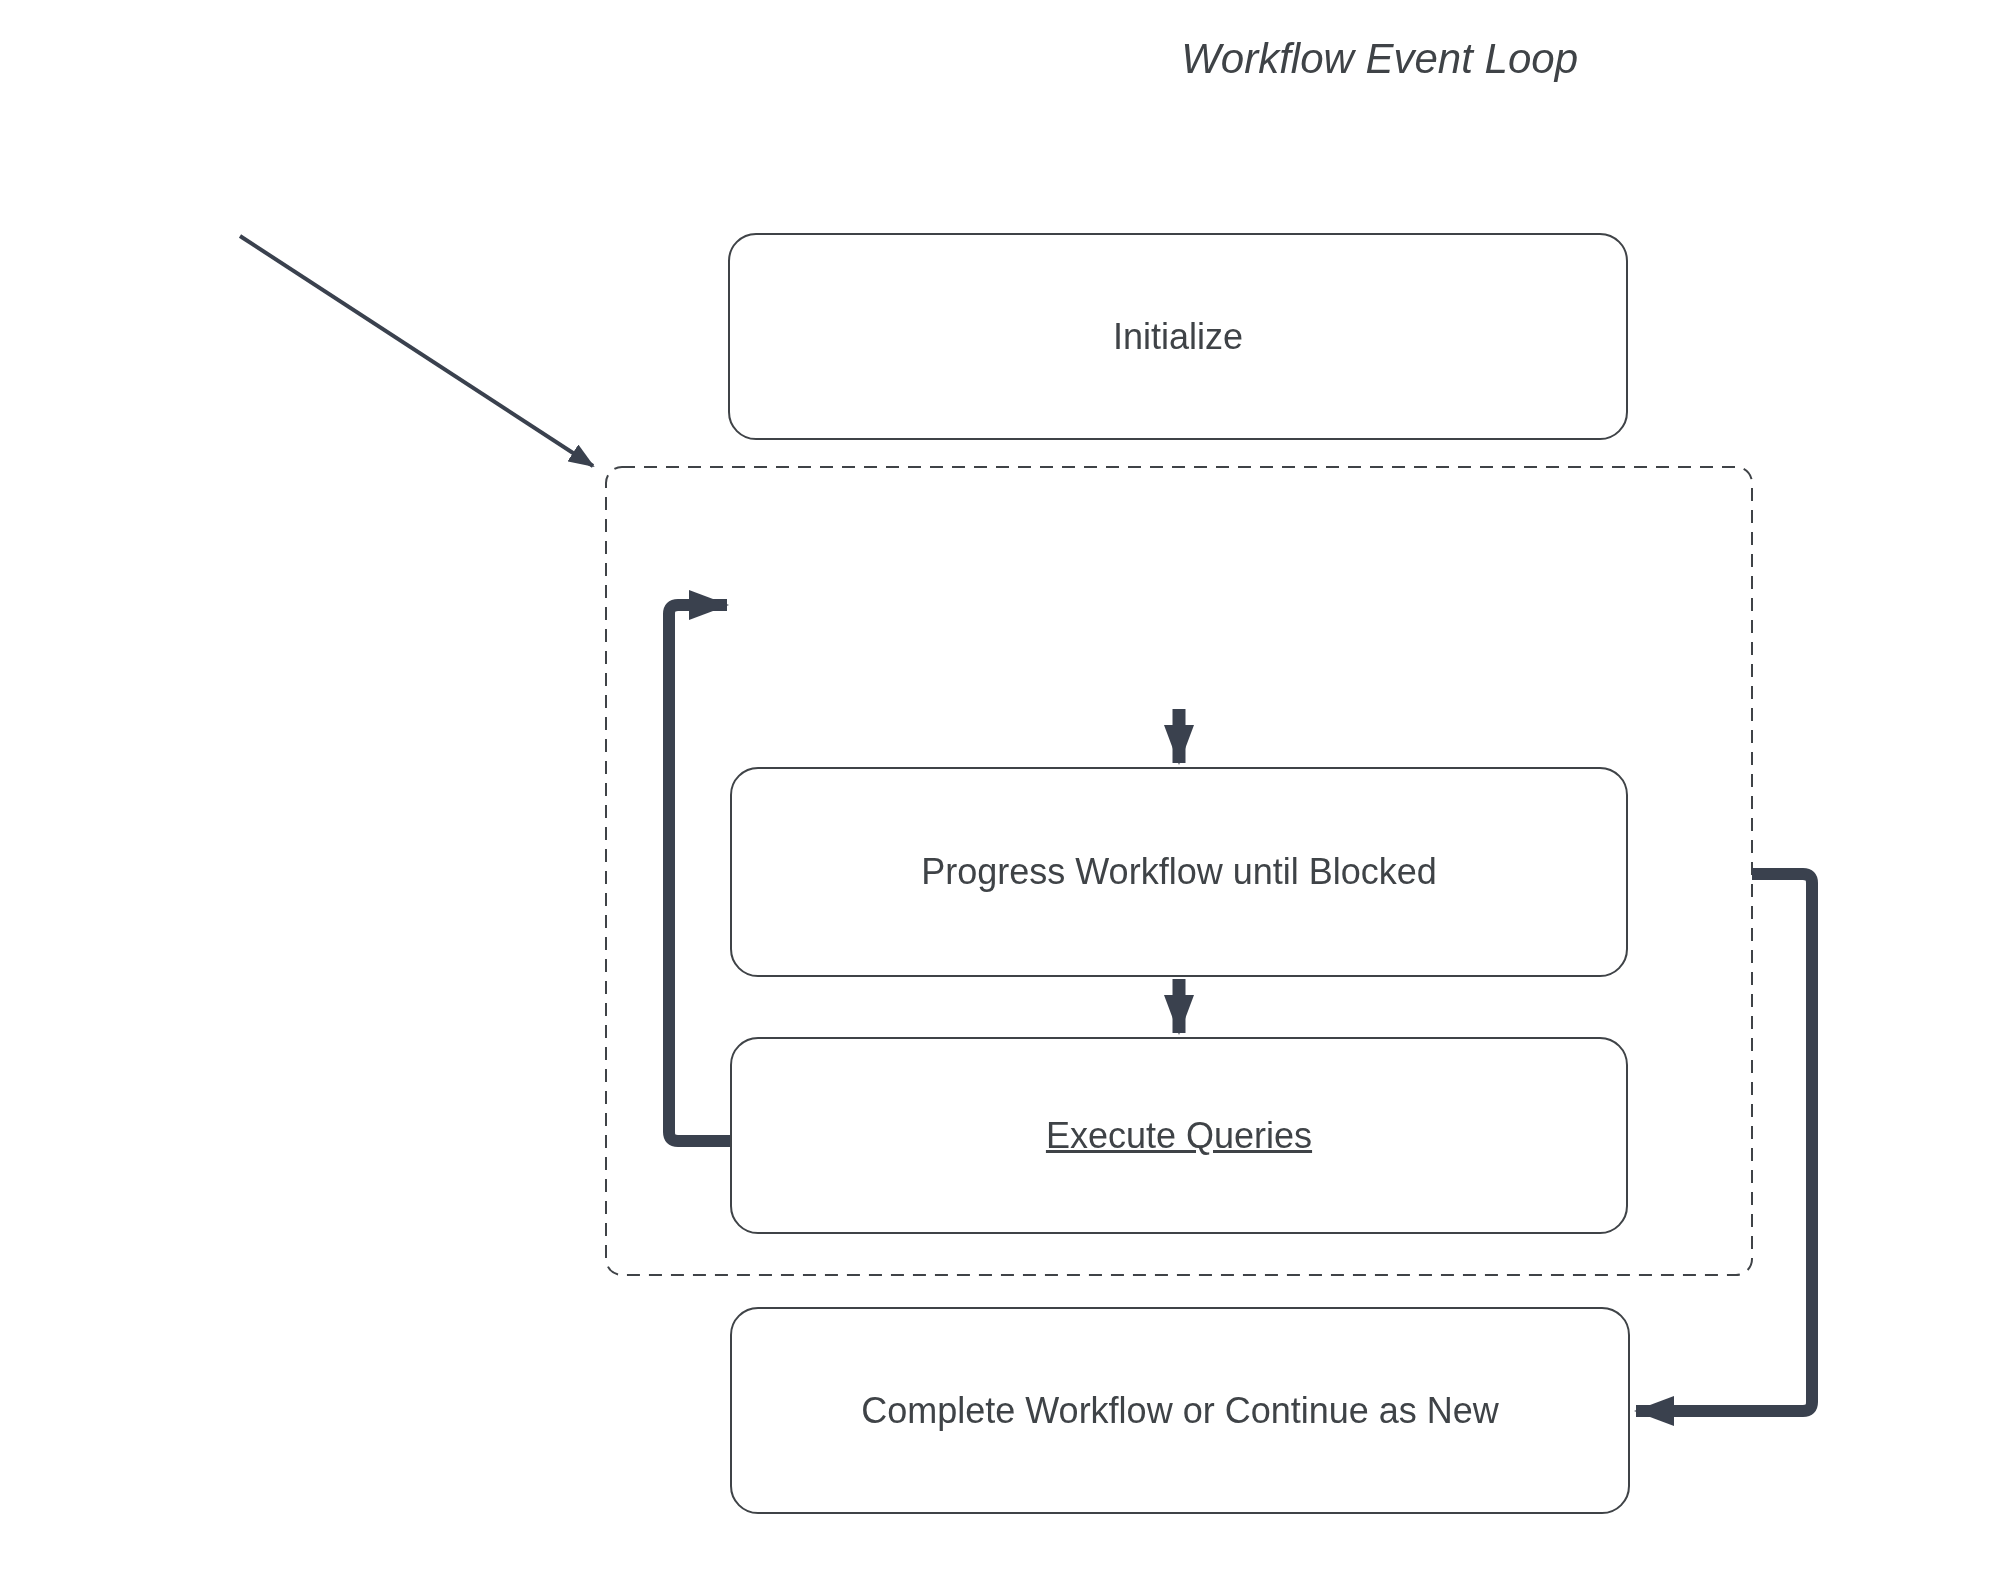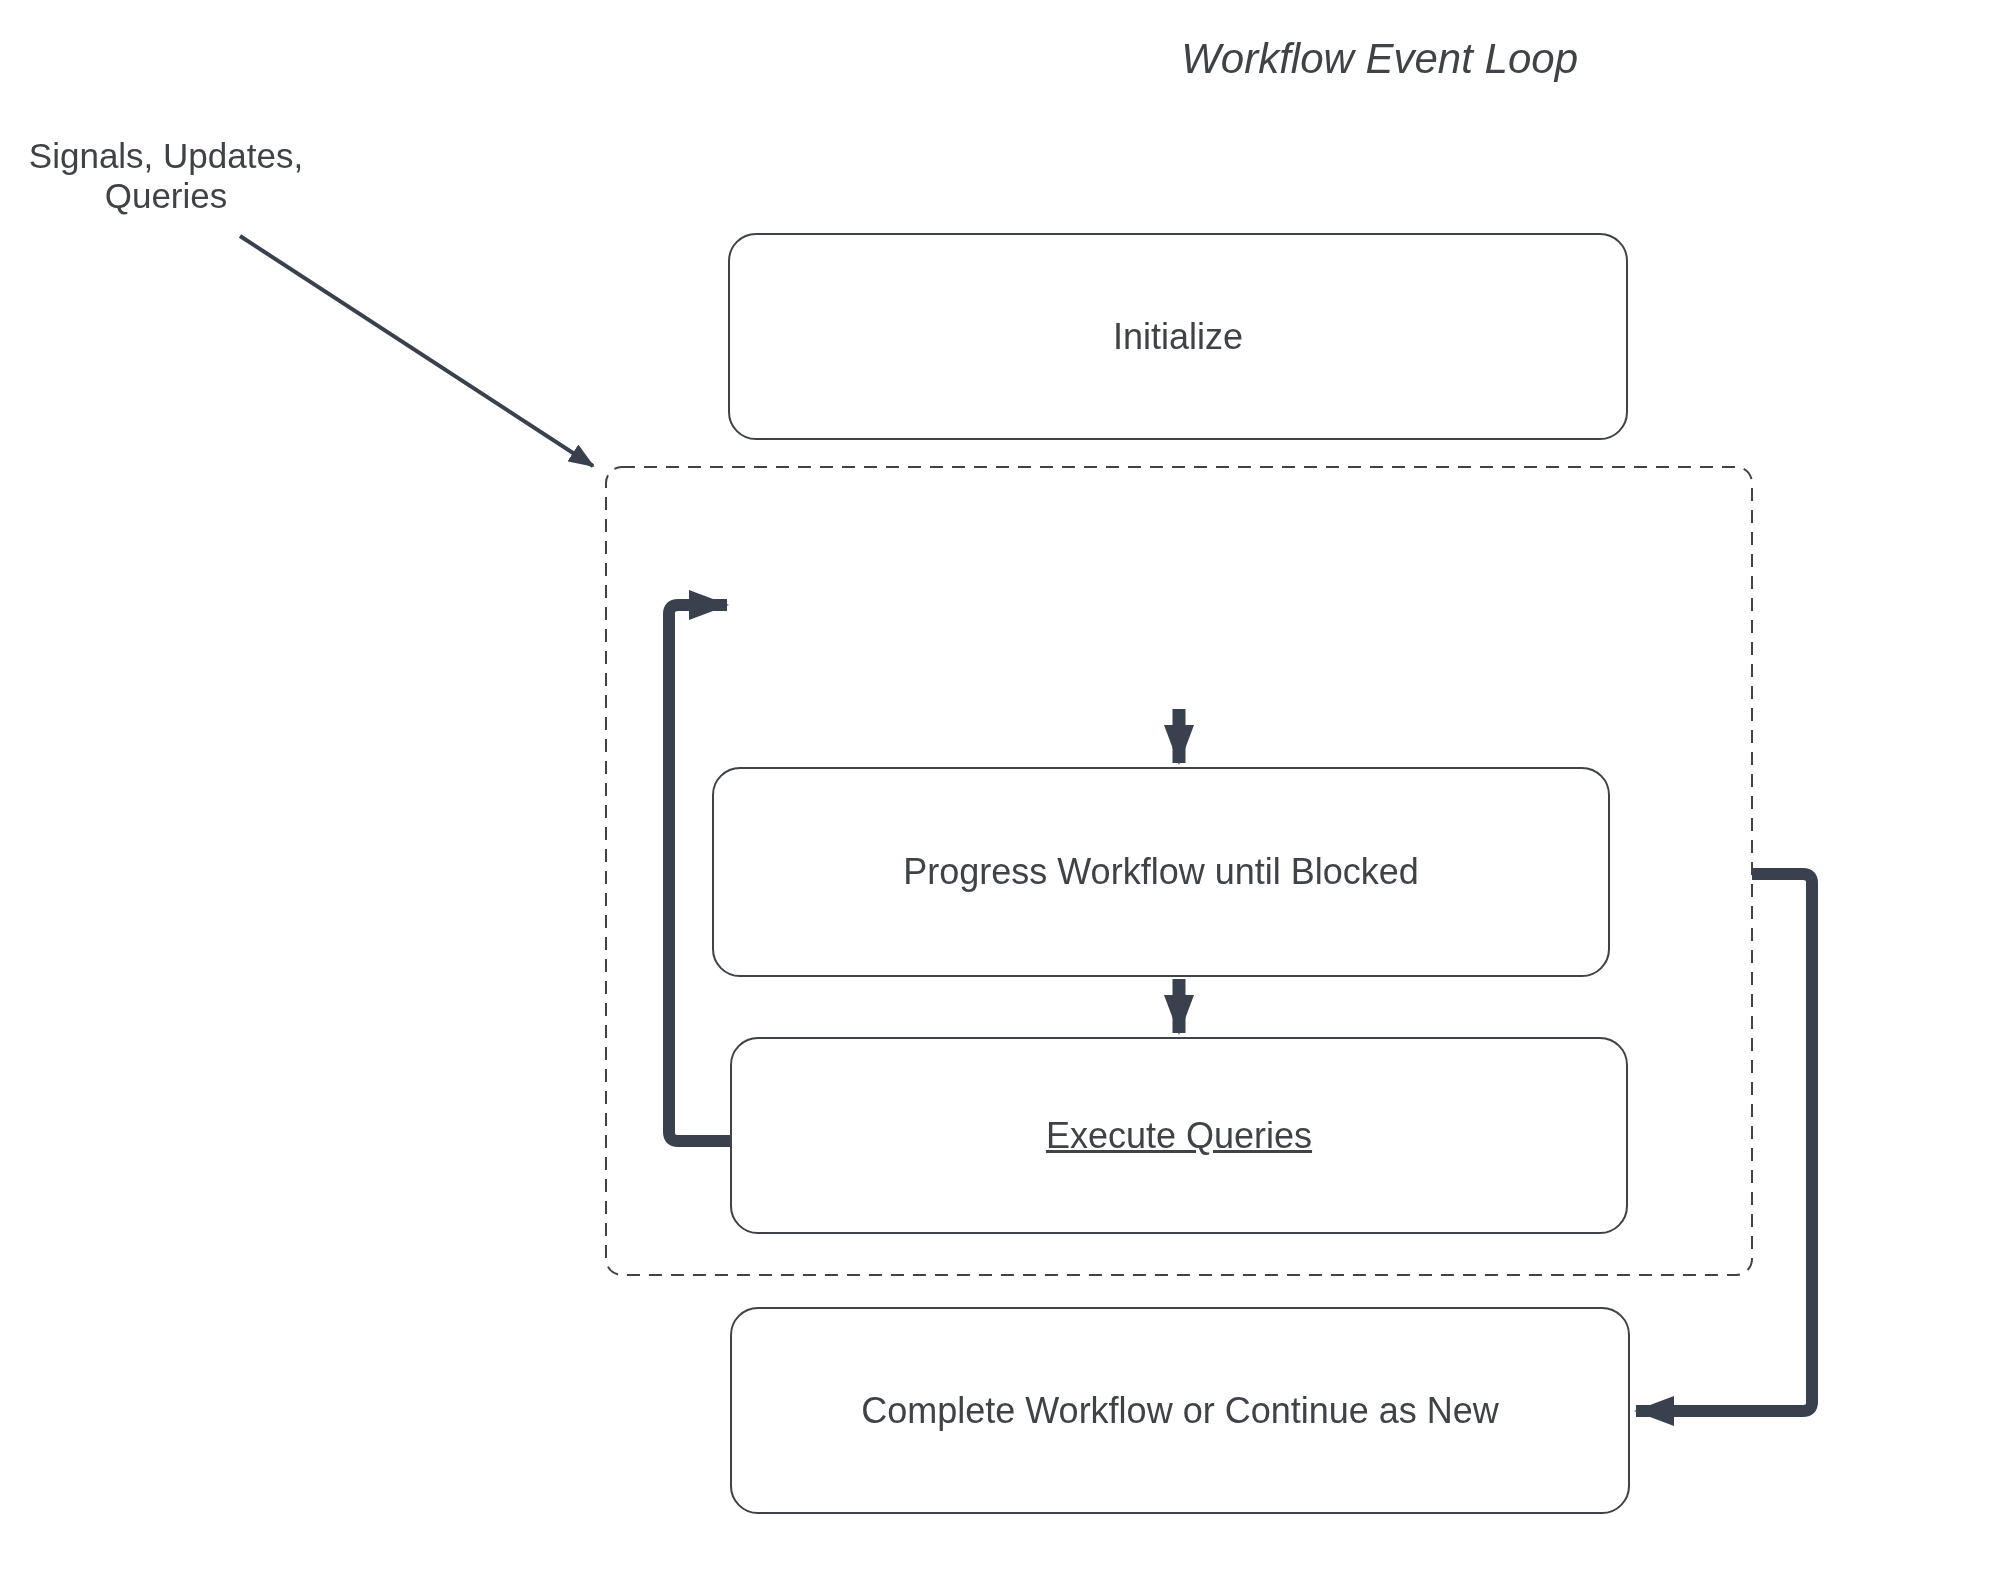--- a/index.html
+++ b/index.html
@@ -42,37 +42,36 @@
     justify-content: center;
     border: 2px solid var(--box-border-color);
     border-radius: 28px;
     background: #ffffff;
     font-size: 36px;
     text-align: center;
     padding: 0 40px;
   }
   #node-initialize        { left: 728px; top: 233px;  width: 900px; height: 207px; }
   #node-progress-signals  { left: 730px; top: 497px;  width: 898px; height: 210px; }
-  #node-progress-workflow { left: 712px; top: 767px;  width: 898px; height: 210px; }
+  #node-progress-workflow { left: 730px; top: 767px;  width: 898px; height: 210px; }
   #node-execute-queries   { left: 730px; top: 1037px; width: 898px; height: 197px; text-decoration: underline; }
   #node-complete          { left: 730px; top: 1307px; width: 900px; height: 207px; }
   svg.connector-layer {
     position: absolute;
     left: 0; top: 0;
     pointer-events: none;
   }
 </style>
 </head>
 <body>
 
 <div class="canvas">
 
   <div class="diagram-title">Workflow Event Loop</div>
 
-  <div class="ext-label">Signals, Updates, Queries</div>
 
   <div class="node" id="node-initialize">
     <span>Initialize</span>
   </div>
 
 
   <div class="node" id="node-progress-workflow">
     <span>Progress Workflow until Blocked</span>
   </div>
 

